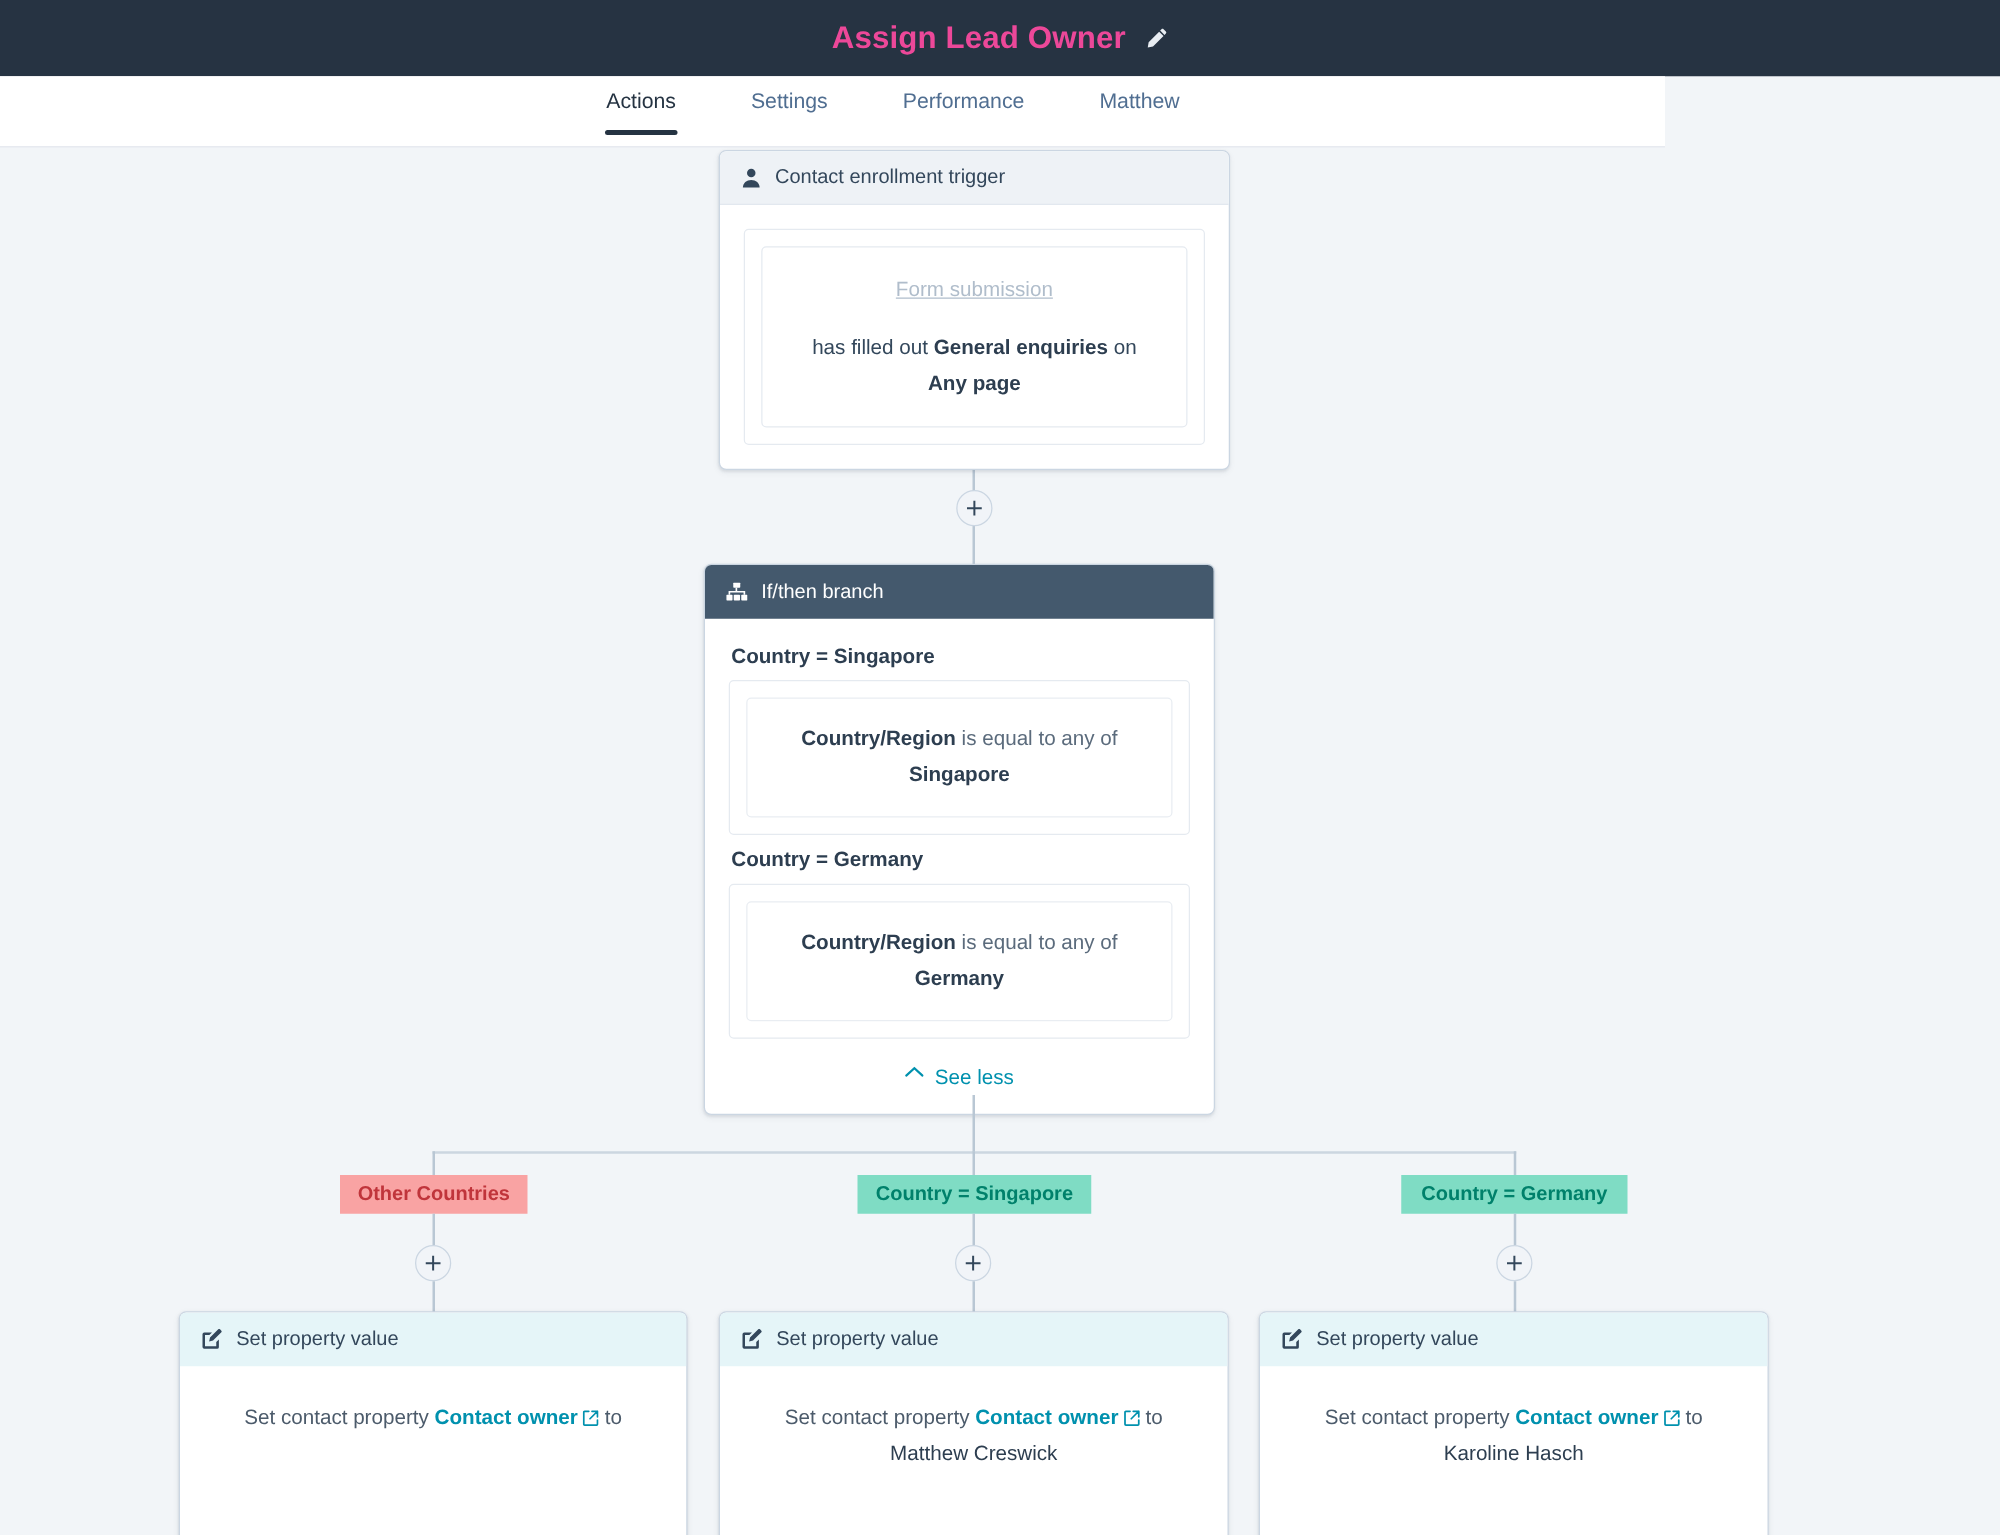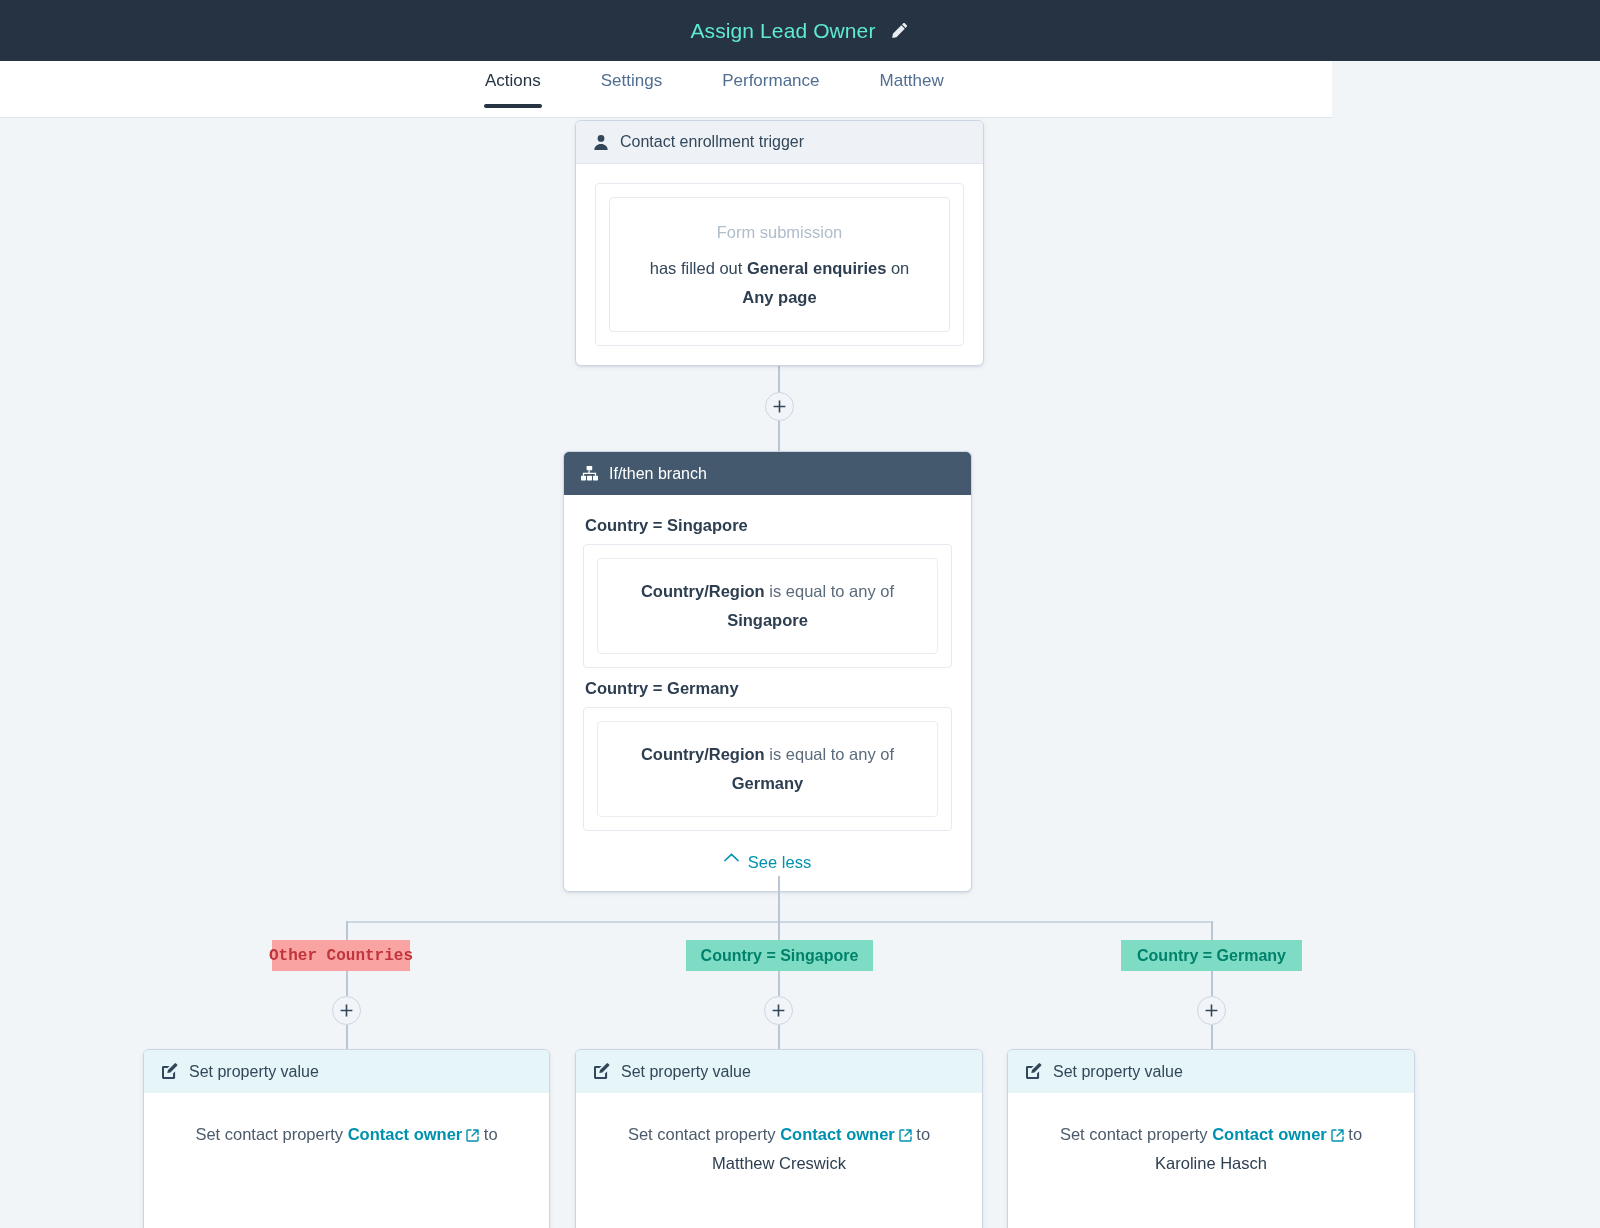--- a/index.html
+++ b/index.html
@@ -10,21 +10,21 @@
     overflow: hidden;
   }
 
   
   .titlebar {
     position: absolute; left: 0; top: 0; width: 1600px; height: 61px;
     background: #263342;
     display: flex; align-items: center; justify-content: center; gap: 14px;
   }
   .titlebar-title {
-    color: #5eead4; font-size: 21px; font-weight: 400; letter-spacing: .1px;
+    color: #ec4899; font-size: 25px; font-weight: 700; letter-spacing: .1px;
   }
   .pencil-icon { width: 20px; height: 20px; display: block; }
 
   
   .tabbar {
     position: absolute; left: 0; top: 61px; width: 1332px; height: 57px;
     background: #ffffff;
     border-bottom: 1px solid #dfe3eb;
     display: flex; align-items: flex-end; justify-content: flex-start;
   }
@@ -74,21 +74,21 @@
   .card-body { padding: 19px; }
 
   
   .outer-box {
     border: 1px solid #e5eaf0; border-radius: 4px; padding: 13px; background: #fff;
   }
   .inner-box {
     border: 1px solid #e5eaf0; border-radius: 4px; padding: 20px 22px;
     text-align: center; font-size: 16.5px; color: #33475b; line-height: 1.72;
   }
-  .muted { color: #b0bdcb; display: block; margin-bottom: 8px; }
+  .muted { color: #b0bdcb; display: block; margin-bottom: 18px; text-decoration: underline; }
   .inner-box b { font-weight: 700; color: #2d3e50; }
 
   
   .branch-label {
     font-size: 16.5px; font-weight: 700; color: #2d3e50; margin: 11px 0 9px 2px;
   }
   .branch-label:first-child { margin-top: 2px; }
   .cond-outer {
     border: 1px solid #e5eaf0; border-radius: 4px; padding: 13px; background: #fff;
   }
@@ -218,21 +218,21 @@
       </div>
     </div>
   </div>
 
   <div class="vline" style="left:778px; top:758px; height:46px;"></div>
   <div class="hline" style="left:346px; top:803px; width:867px;"></div>
   <div class="vline" style="left:346px; top:803px; height:35px;"></div>
   <div class="vline" style="left:778px; top:803px; height:35px;"></div>
   <div class="vline" style="left:1211px; top:803px; height:35px;"></div>
 
-  <div class="badge badge-other" style="left:272px; top:822px; width:138px;font-family:Liberation Mono, monospace;">
+  <div class="badge badge-other" style="left:272px; top:822px; width:150px;">
     <span>Other Countries</span>
   </div>
   <div class="badge badge-match" style="left:686px; top:822px; width:187px;">
     <span>Country = Singapore</span>
   </div>
   <div class="badge badge-match" style="left:1121px; top:822px; width:181px;">
     <span>Country = Germany</span>
   </div>
 
   <div class="vline" style="left:346px;  top:853px; height:25px;"></div>

